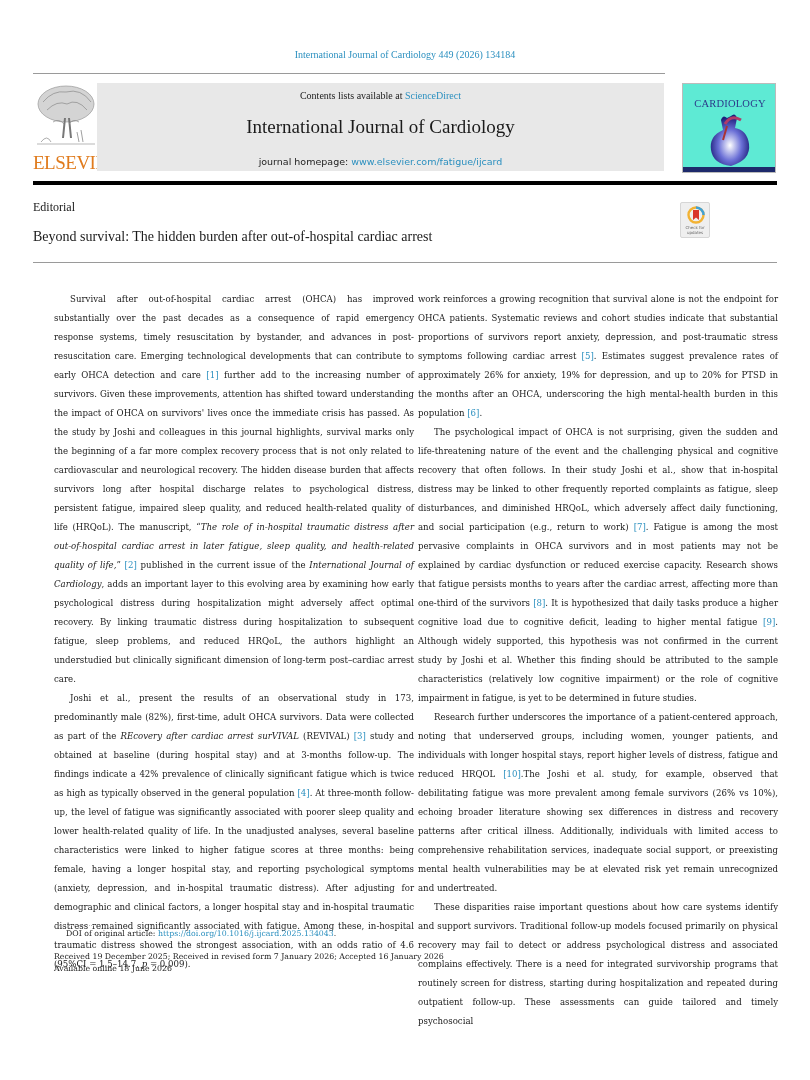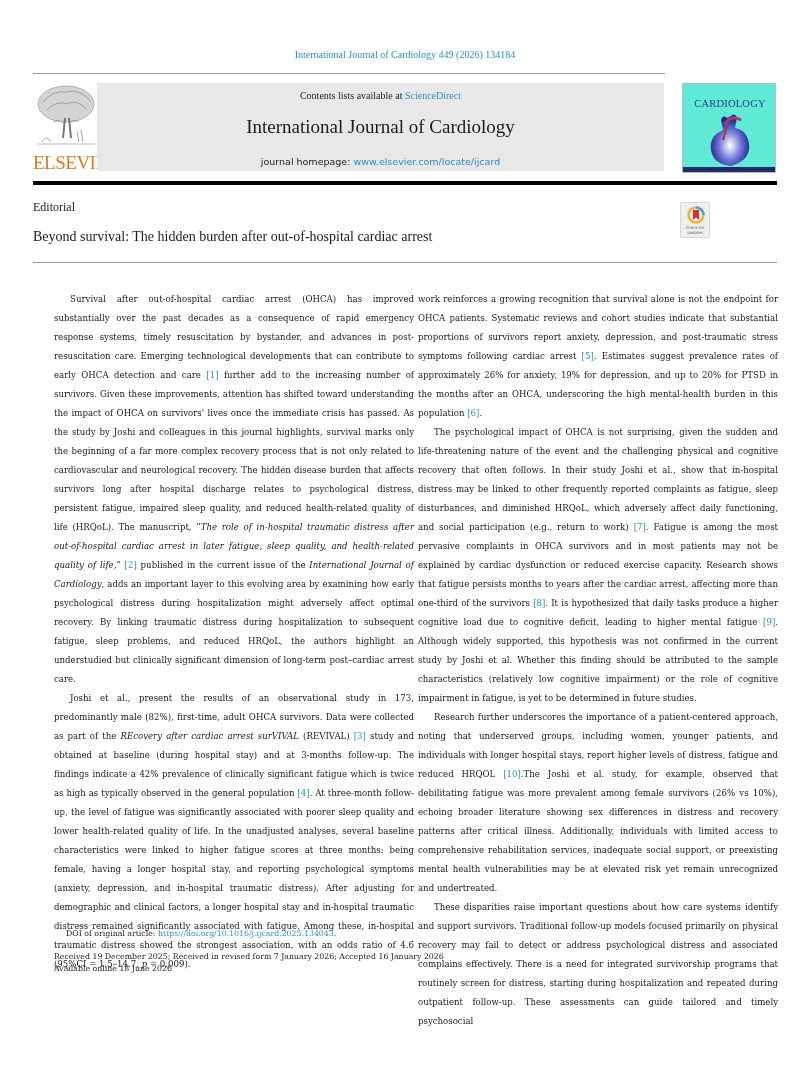--- a/index.html
+++ b/index.html
@@ -111,21 +111,21 @@
   </svg>
 </div>
 <div class="publisher-name">ELSEVIER</div>
 
 <div class="masthead-box">
   <div class="contents-line">
     <span>Contents lists available at </span><a class="link">ScienceDirect</a>
   </div>
   <div class="journal-title">International Journal of Cardiology</div>
   <div class="homepage-line">
-    <span>journal homepage: </span><a class="link">www.elsevier.com/locate/ijcard</a>
+    <span>journal homepage: </span><a class="link">www.elsevier.com/fatigue/ijcard</a>
   </div>
 </div>
 
 <div class="cover">
   <div class="cover-title">CARDIOLOGY</div>
   <div class="cover-art">
     <svg width="56" height="58" viewBox="0 0 56 58">
       <defs>
         <radialGradient id="hg" cx="50%" cy="60%" r="55%">
           <stop offset="0%" stop-color="#ffffff"></stop>

